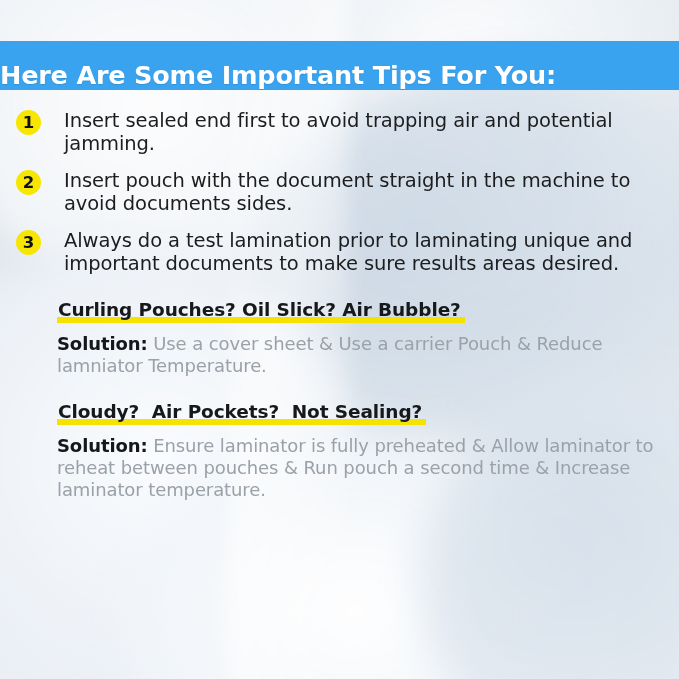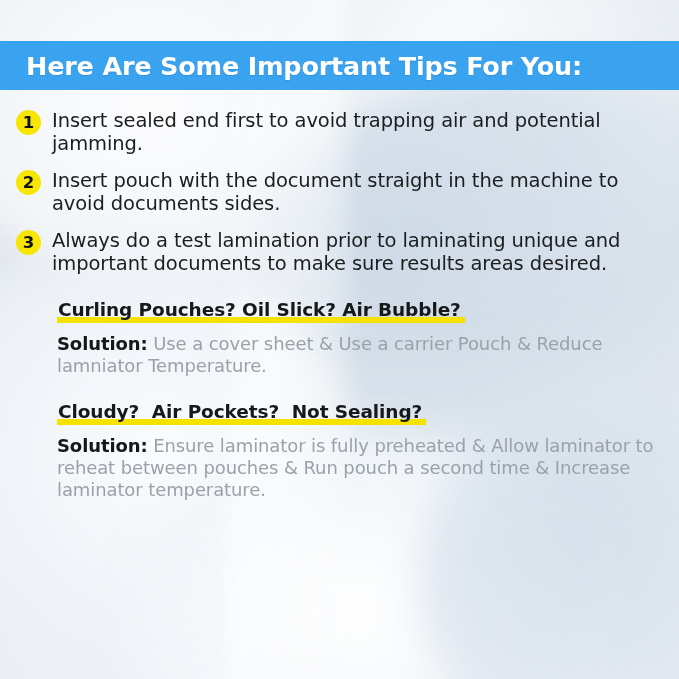--- a/index.html
+++ b/index.html
@@ -76,23 +76,22 @@
   }
 
   
   .banner {
     position: absolute;
     left: 0; top: 41px;
     width: 679px;
     height: 49px;
     background: #3aa3ef;
     display: flex;
-    align-items: center;
+    align-items: flex-end;
     box-sizing: border-box;
-    padding-left: 26px;
   }
   .banner-title {
     color: #ffffff;
     font-size: 25.5px;
     font-weight: bold;
     letter-spacing: -0.2px;
     white-space: nowrap;
     text-shadow: 0 1px 1px rgba(0,0,0,.10);
   }
 
@@ -120,21 +119,21 @@
     background: #f7e600;
     color: #111111;
     font-size: 16.5px;
     font-weight: bold;
     line-height: 25px;
     text-align: center;
     margin-top: 1px;
   }
   .tip-text {
     flex: 1 1 auto;
-    margin-left: 11px;
+    margin-left: 23px;
     font-size: 19.5px;
     line-height: 1.18;
     color: #1b1d1f;
     letter-spacing: -0.1px;
   }
 
   
   .ts-heading {
     margin: 8px 0 0 17px;
     color: #3aa3ef;

